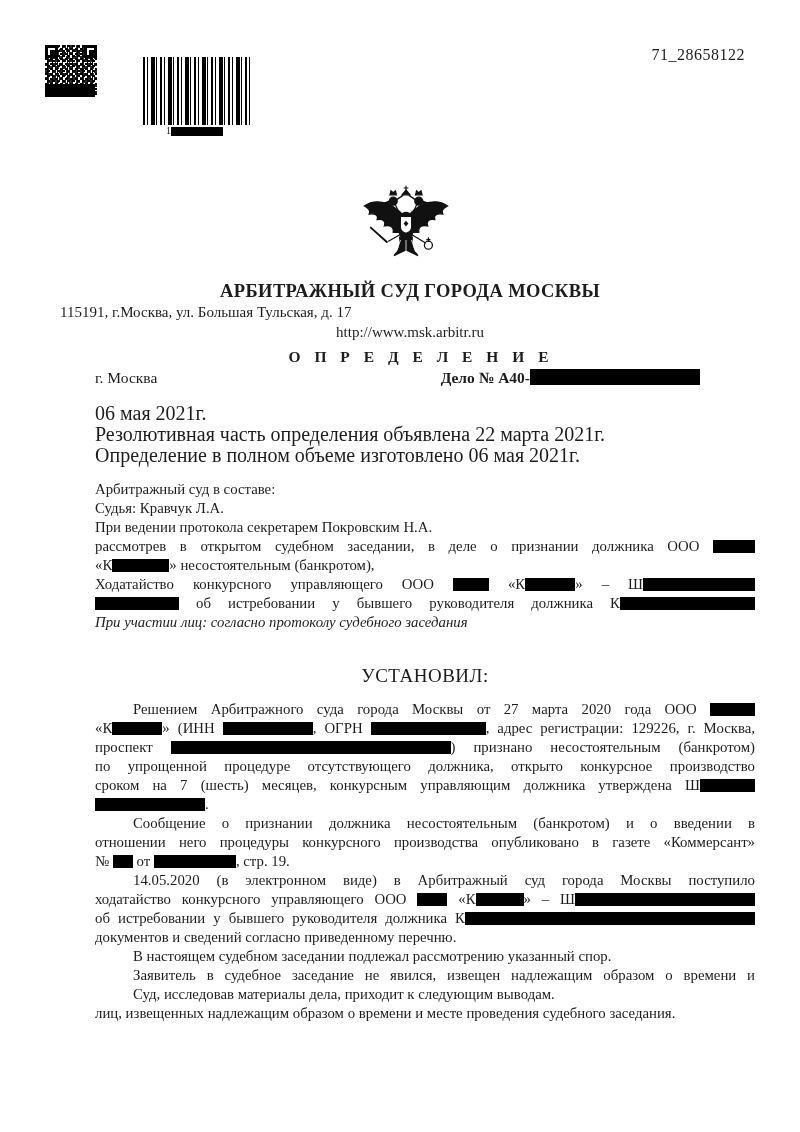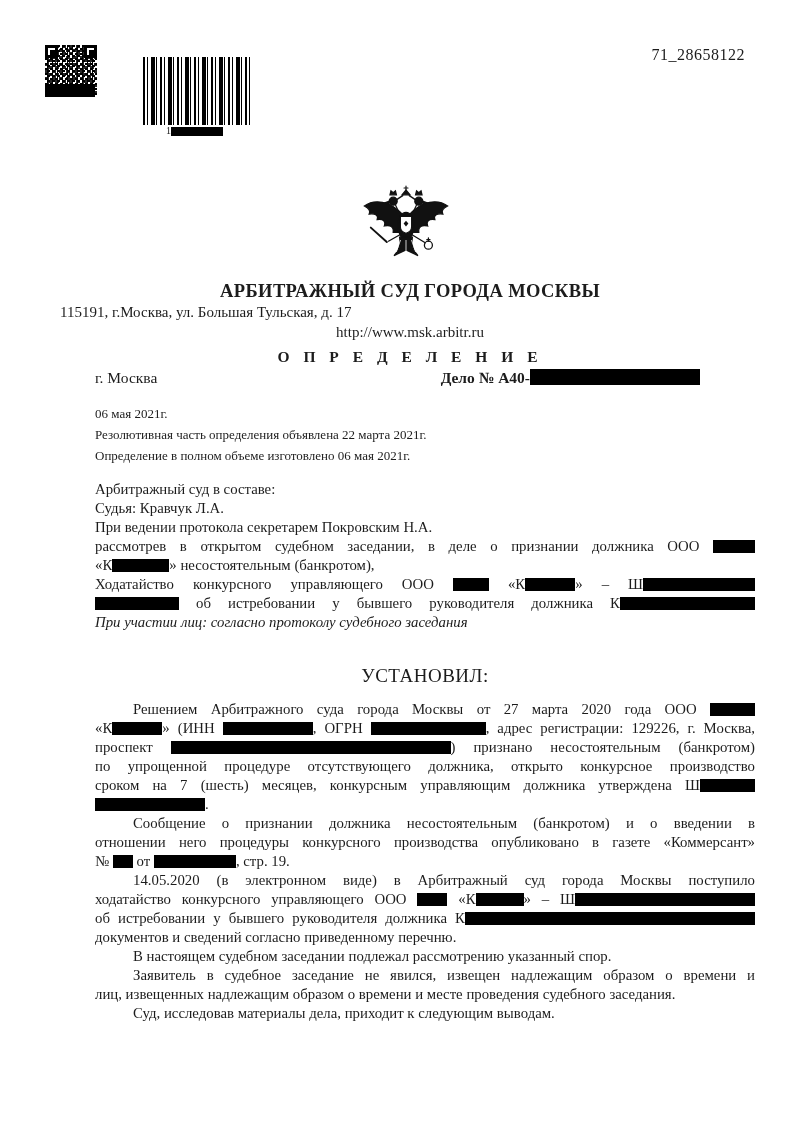--- a/index.html
+++ b/index.html
@@ -16,25 +16,25 @@
   .qr-redact{position:absolute;left:0;top:39px;width:50px;height:13px;background:#000;}
   .barcode{position:absolute;left:143px;top:57px;width:108px;height:68px;
       background:repeating-linear-gradient(90deg,#000 0 2px,#fff 2px 4px,#000 4px 5px,#fff 5px 8px,#000 8px 12px,#fff 12px 13px,#000 13px 14px,#fff 14px 17px);}
   .bc-num{position:absolute;left:166px;top:126px;font-size:10px;line-height:10px;white-space:nowrap;}
   .docnum{position:absolute;right:55px;top:46px;font-size:16px;letter-spacing:.5px;}
   
   .emblem{position:absolute;left:358px;top:184px;width:96px;height:92px;}
   .court-name{position:absolute;left:60px;top:281px;width:700px;text-align:center;font-weight:bold;font-size:18.5px;letter-spacing:.4px;}
   .address{position:absolute;left:60px;top:304px;width:700px;font-size:15px;}
   .website{position:absolute;left:60px;top:324px;width:700px;text-align:center;font-size:15px;}
-  .doctype{position:absolute;left:60px;top:348px;width:700px;text-align:center;font-weight:bold;font-size:15.5px;letter-spacing:5px;}
+  .doctype{position:absolute;left:71px;top:348px;width:700px;text-align:center;font-weight:bold;font-size:15.5px;letter-spacing:5px;}
   .case-city{position:absolute;left:95px;top:369px;font-size:15.5px;}
   .case-right{position:absolute;right:100px;top:369px;font-size:15.5px;}
   
-  .dates{position:absolute;left:95px;top:403px;width:660px;font-size:13px;line-height:21px;}
+  .dates{position:absolute;left:95px;top:403px;width:660px;font-size:20px;line-height:21px;}
   .composition{position:absolute;left:95px;top:480px;width:660px;font-size:14.8px;line-height:19px;}
   .ruling{position:absolute;left:95px;top:665px;width:660px;text-align:center;font-weight:normal;font-size:19px;letter-spacing:.5px;}
   .body-text{position:absolute;left:95px;top:700px;width:660px;font-size:14.8px;line-height:19px;}
   .line{min-height:19px;}
   .j{text-align:justify;text-align-last:justify;}
   .i{font-style:italic;}
   .ind{text-indent:38px;}
   .rd{display:inline-block;height:13px;background:#000;vertical-align:-2px;}
 </style>
 </head>
@@ -123,17 +123,17 @@
       <div class="line"><span class="rd" style="width: 110px;"></span><span>.</span></div>
       <div class="line j ind"><span>Сообщение о признании должника  несостоятельным (банкротом) и о введении в</span></div>
       <div class="line j"><span>отношении него процедуры конкурсного производства опубликовано в газете «Коммерсант»</span></div>
       <div class="line"><span>№ </span><span class="rd" style="width: 20px;"></span><span> от </span><span class="rd" style="width: 82px;"></span><span>, стр. 19.</span></div>
       <div class="line j ind"><span>14.05.2020 (в электронном виде) в Арбитражный суд города Москвы поступило</span></div>
       <div class="line j"><span>ходатайство конкурсного управляющего ООО </span><span class="rd" style="width: 30px;"></span><span> «К</span><span class="rd" style="width: 48px;"></span><span>» – Ш</span><span class="rd" style="width: 180px;"></span></div>
       <div class="line j"><span>об истребовании у бывшего руководителя должника К</span><span class="rd" style="width: 290px;"></span></div>
       <div class="line"><span>документов и сведений согласно приведенному перечню.</span></div>
       <div class="line ind"><span>В настоящем судебном заседании подлежал рассмотрению указанный спор.</span></div>
       <div class="line j ind"><span>Заявитель в судебное заседание не явился, извещен надлежащим образом о времени и</span></div>
+      <div class="line ind"><span>Суд, исследовав материалы дела, приходит к следующим выводам.</span></div>
       <div class="line"><span>лиц, извещенных надлежащим образом о времени и месте проведения судебного заседания.</span></div>
-      <div class="line ind"><span>Суд, исследовав материалы дела, приходит к следующим выводам.</span></div>
     </div>
 
 </div>
 
 </body></html>

